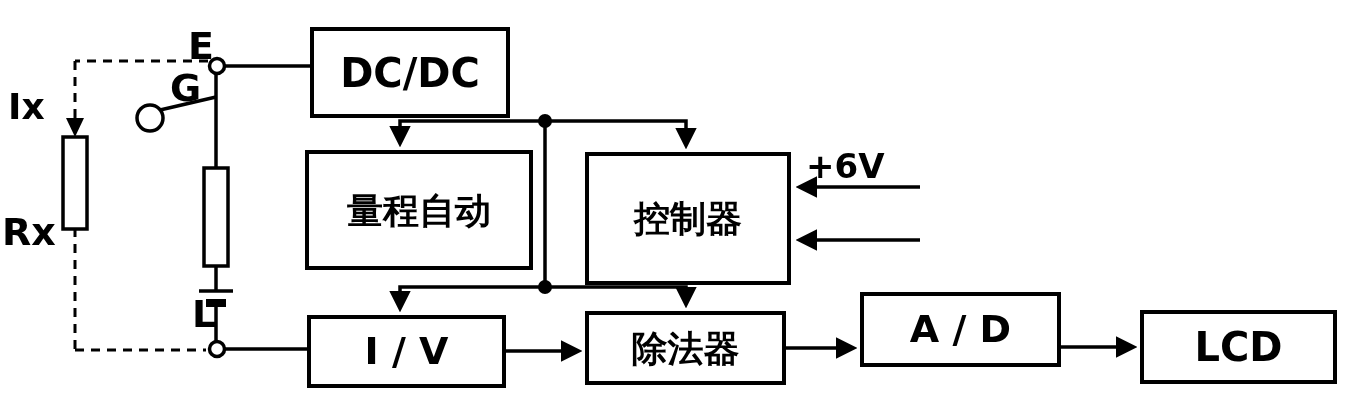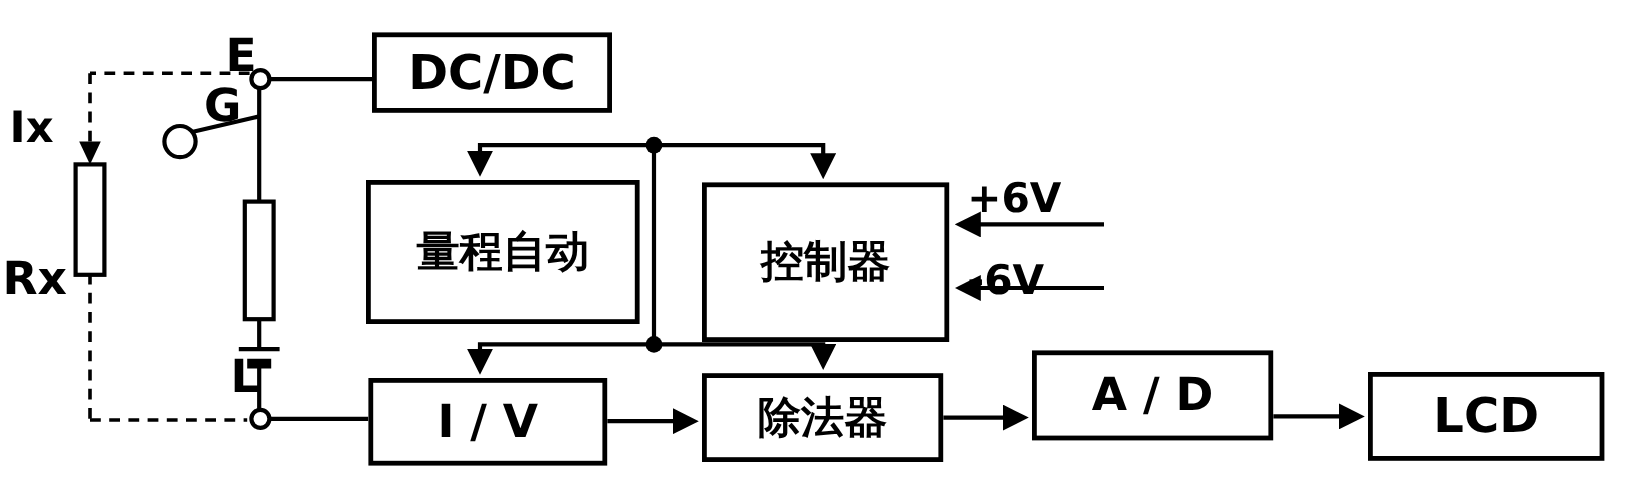--- a/index.html
+++ b/index.html
@@ -26,21 +26,21 @@
     line-height:1.25;
   }
   .lbl{
     position:absolute;
     font-weight:bold;
     color:#000;
     z-index:3;
     white-space:nowrap;
   }
   
-  #b-dcdc      {left:310px; top:27px;  width:200px; height:67px;  font-size:40px;}
+  #b-dcdc      {left:310px; top:27px;  width:200px; height:91px;  font-size:40px;}
   #b-range     {left:305px; top:150px; width:228px; height:120px; font-size:36px;}
   #b-controller{left:585px; top:152px; width:206px; height:133px; font-size:36px;}
   #b-power     {left:920px; top:150px; width:206px; height:118px; font-size:36px;}
   #b-iv        {left:307px; top:315px; width:199px; height:73px;  font-size:38px;}
   #b-divider   {left:585px; top:311px; width:201px; height:74px;  font-size:36px;}
   #b-ad        {left:860px; top:292px; width:201px; height:75px;  font-size:38px;}
   #b-lcd       {left:1140px;top:310px; width:197px; height:74px;  font-size:40px;}
   
   #l-e  {left:188px; top:24px;  font-size:38px;}
   #l-g  {left:170px; top:66px;  font-size:38px;}
@@ -151,15 +151,14 @@
   <div class="box" id="b-lcd">
     <span>LCD</span>
   </div>
 
   <div class="lbl" id="l-e">E</div>
   <div class="lbl" id="l-g">G</div>
   <div class="lbl" id="l-l">L</div>
   <div class="lbl" id="l-ix">Ix</div>
   <div class="lbl" id="l-rx">Rx</div>
   <div class="lbl" id="l-p6">+6V</div>
-  <div class="lbl" id="l-n6">-6V</div>
 
 </div>
 
 </body></html>

